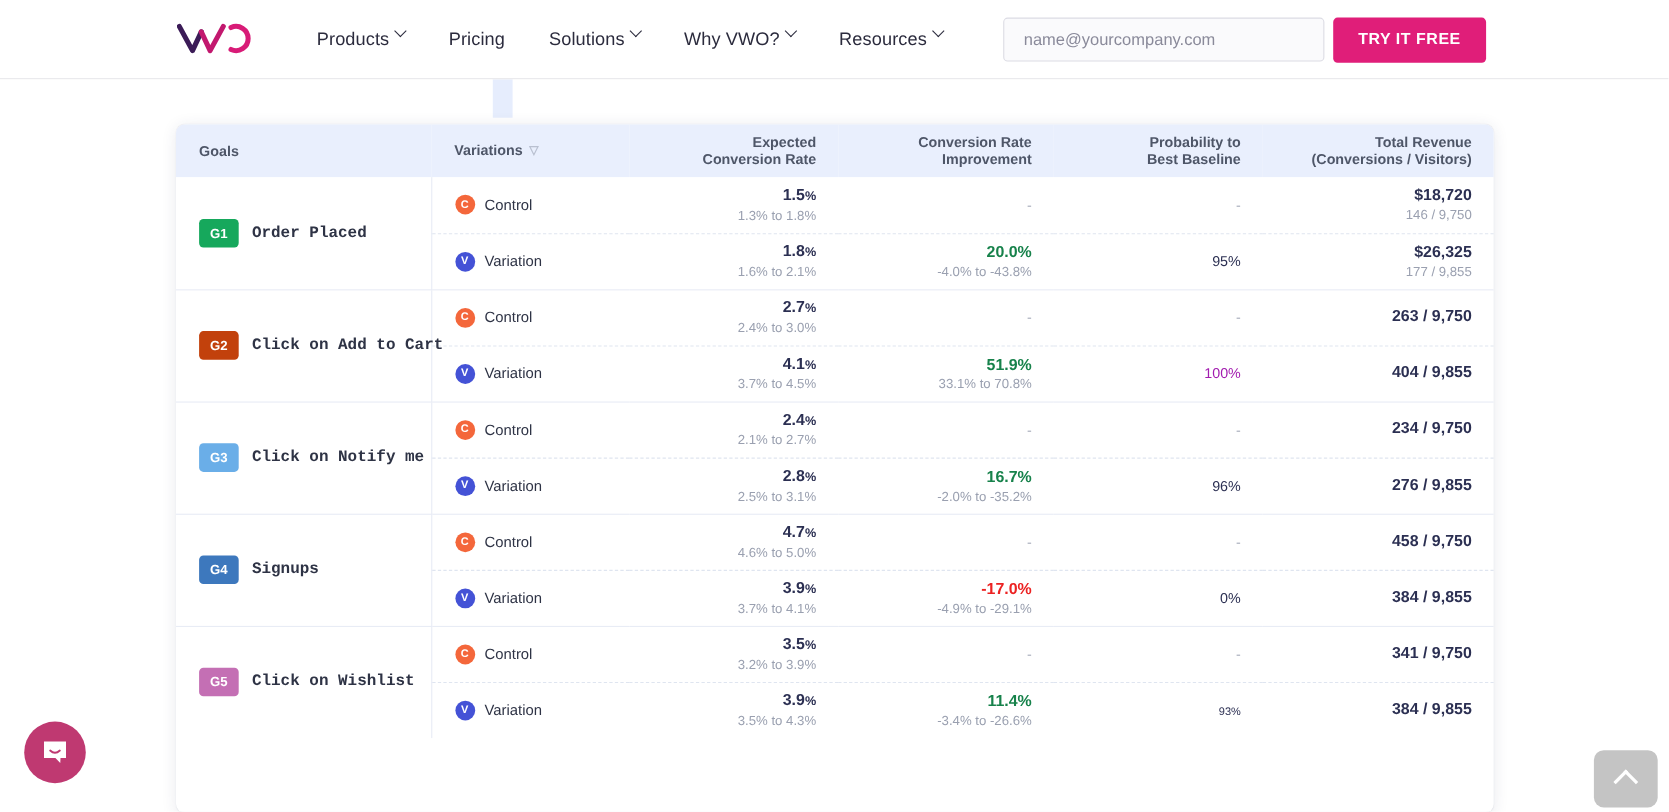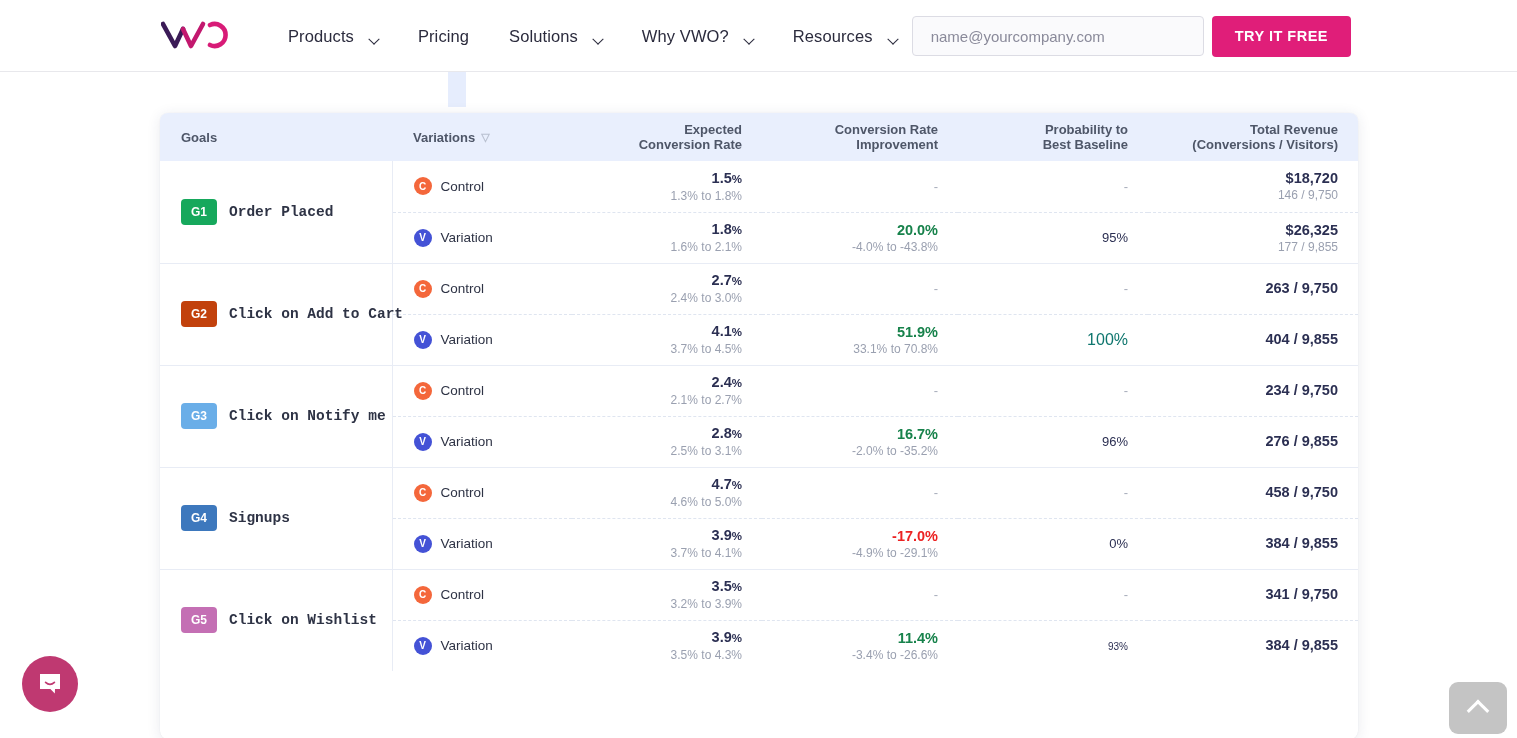--- a/index.html
+++ b/index.html
@@ -39,22 +39,22 @@
     position: absolute;
     left: 288px;
     top: 0;
     height: 72px;
     display: flex;
     align-items: center;
     gap: 40px;
   }
   .nav-item {
     display: flex;
-    align-items: flex-end;
-    gap: 16px;
+    align-items: flex-start;
+    gap: 6px;
     font-size: 16.5px;
     color: #2b2b3d;
     cursor: pointer;
     white-space: nowrap;
     letter-spacing: .1px;
   }
   .chev {
     display: inline-block;
     width: 8px; height: 8px;
     border-right: 1.6px solid #2b2b3d;
@@ -422,21 +422,21 @@
             </div>
           </td>
           <td class="vcell num">
             <div class="big">4.1<span class="pct">%</span></div>
             <div class="sub">3.7% to 4.5%</div>
           </td>
           <td class="vcell num">
             <div class="big green">51.9%</div>
             <div class="sub">33.1% to 70.8%</div>
           </td>
-          <td class="vcell num"><span style="font-size:16px;color:#0f766e;">100%</span></td>
+          <td class="vcell num"><span style="font-size:13px;color:#a21caf;">100%</span></td>
           <td class="vcell num">
             <div class="big">404 / 9,855</div>
           </td>
         </tr>
         <tr class="row-control">
           <td class="goal-cell" rowspan="2">
             <div class="goal-inner">
               <span class="goal-badge" style="background:#6aaee8">G3</span>
               <span class="goal-name">Click on Notify me</span>
             </div>

